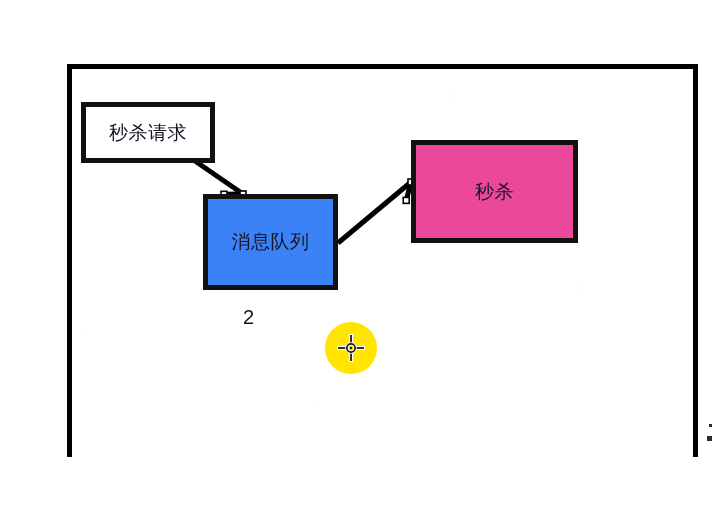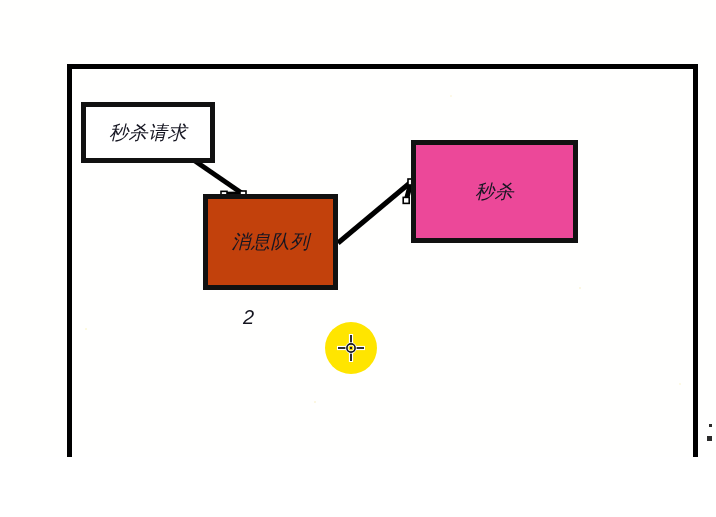--- a/index.html
+++ b/index.html
@@ -76,21 +76,21 @@
     overflow: visible;
   }
   .speck {
     position: absolute;
     background: #2b2b2b;
   }
 </style>
 </head>
 <body>
 
-<div id="canvas" style="width: 716px; height: 457px; background: rgb(255, 255, 254); font-style: italic;">
+<div id="canvas" style="width: 716px; height: 457px; background: rgb(255, 255, 254);">
 
   <div class="paper-noise"></div>
 
   <div class="frame" id="outer-frame" style="left: 67px; top: 64px; width: 631px; height: 414px; border-width: 5px; border-color: rgb(0, 0, 0);"></div>
 
   <svg class="edge-layer" viewBox="0 0 716 517" xmlns="http://www.w3.org/2000/svg">
     <g id="edges-group">
         <line x1="195" y1="161" x2="243" y2="194" stroke="#000000" stroke-width="5" stroke-linecap="butt"></line>
         <line x1="243" y1="194" x2="224.00298043409174" y2="194.33652282611916" stroke="#000000" stroke-width="5" stroke-linecap="butt"></line>
         <rect x="240" y="191" width="6" height="6" fill="#ffffff" stroke="#000000" stroke-width="1.6"></rect>
@@ -99,21 +99,21 @@
         <line x1="411" y1="182" x2="406.21262961263653" y2="200.38698139375236" stroke="#000000" stroke-width="5" stroke-linecap="butt"></line>
         <rect x="408" y="179" width="6" height="6" fill="#ffffff" stroke="#000000" stroke-width="1.6"></rect>
         <rect x="403.21262961263653" y="197.38698139375236" width="6" height="6" fill="#ffffff" stroke="#000000" stroke-width="1.6"></rect>
       </g>
   </svg>
 
   <div class="node-box" id="node-seckill-request" style="left: 81px; top: 102px; width: 134px; height: 61px; border-width: 5px; border-color: rgb(17, 17, 17); background: rgb(255, 255, 255);">
     <span class="node-label">秒杀请求</span>
   </div>
 
-  <div class="node-box" id="node-message-queue" style="left: 203px; top: 194px; width: 135px; height: 96px; border-width: 5px; border-color: rgb(17, 17, 17); background: #c2410c;">
+  <div class="node-box" id="node-message-queue" style="left: 203px; top: 194px; width: 135px; height: 96px; border-width: 5px; border-color: rgb(17, 17, 17); background: #3b82f6;">
     <span class="node-label">消息队列</span>
   </div>
 
   <div class="node-box" id="node-seckill" style="left: 411px; top: 140px; width: 167px; height: 103px; border-width: 5px; border-color: rgb(17, 17, 17); background: #ec4899;">
     <span class="node-label">秒杀</span>
   </div>
 
   <div class="seq-label" id="annotation-step-2" style="left: 243px; top: 306px; font-size: 20px; color: rgb(21, 21, 31);">2</div>
 
   <div class="click-halo" id="click-halo" style="left: 325px; top: 322px; width: 52px; height: 52px; background: rgb(255, 229, 0);"></div>

